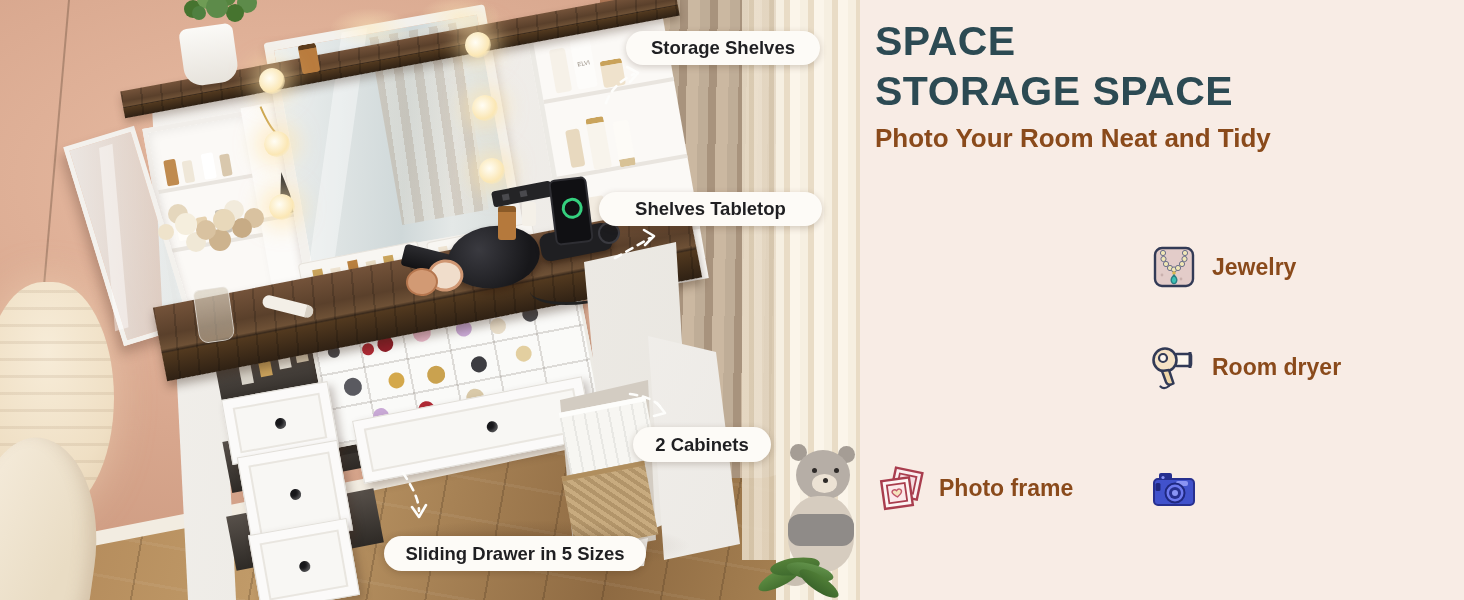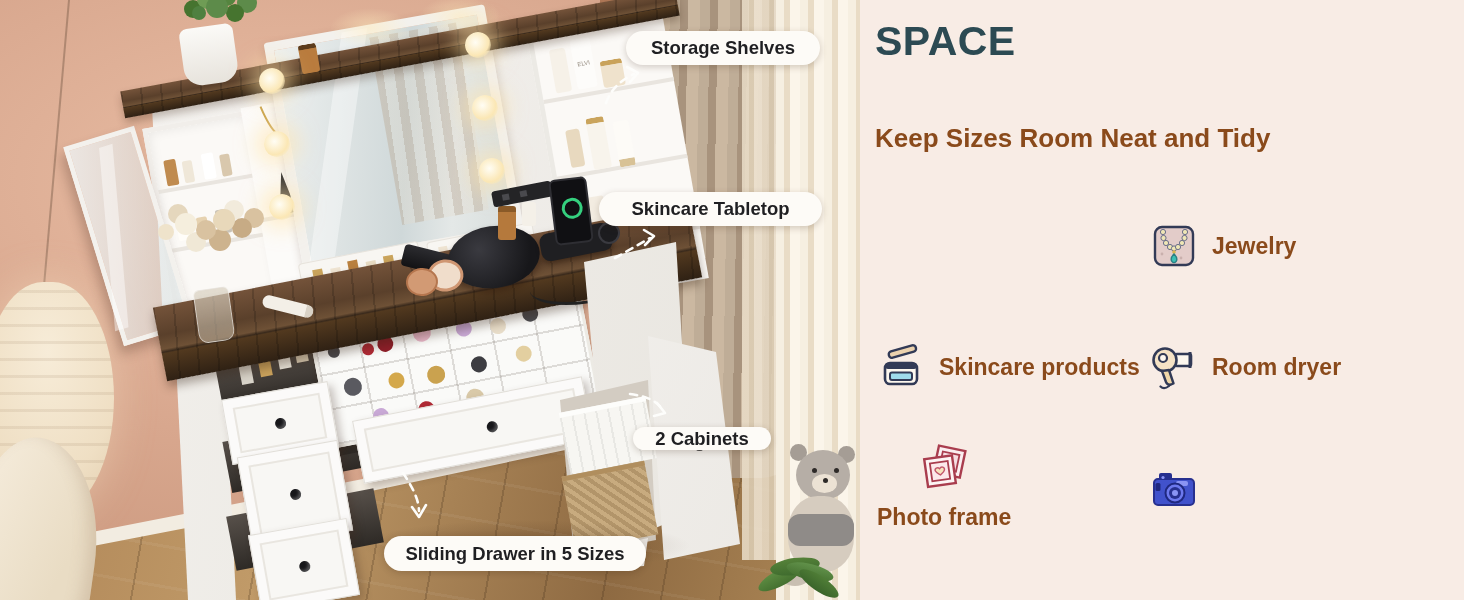--- a/index.html
+++ b/index.html
@@ -235,22 +235,22 @@
       <div class="abs" style="left:8px;top:128px;width:34px;height:28px;border-radius:50%;background:#c9bfb2;"></div>
     </div>
     <div class="abs" style="left:756px;top:540px;width:110px;height:64px;">
       <div class="abs" style="left:0;top:30px;width:48px;height:16px;border-radius:50%;background:linear-gradient(#5d8c42,#44702f);transform:rotate(-28deg);"></div>
       <div class="abs" style="left:14px;top:18px;width:50px;height:17px;border-radius:50%;background:linear-gradient(#558239,#3f6b2e);transform:rotate(-8deg);"></div>
       <div class="abs" style="left:30px;top:24px;width:48px;height:16px;border-radius:50%;background:linear-gradient(#61914a,#44702f);transform:rotate(14deg);"></div>
       <div class="abs" style="left:40px;top:36px;width:46px;height:15px;border-radius:50%;background:linear-gradient(#4f7d36,#3a642a);transform:rotate(34deg);"></div>
     </div>
 
     <div class="abs pill" style="left:626px;top:31px;width:194px;height:34px;">Storage Shelves</div>
-    <div class="abs pill" style="left:599px;top:192px;width:223px;height:34px;">Skincare Tabletop</div>
-    <div class="abs pill" style="left:633px;top:427px;width:138px;height:23px;">2 Cabinets</div>
+    <div class="abs pill" style="left:599px;top:192px;width:223px;height:34px;">Shelves Tabletop</div>
+    <div class="abs pill" style="left:633px;top:427px;width:138px;height:35px;">2 Cabinets</div>
     <div class="abs pill" style="left:384px;top:536px;width:262px;height:35px;">Sliding Drawer in 5 Sizes</div>
 
     <svg class="abs" width="860" height="600" style="left:0;top:0;z-index:31;" fill="none" stroke="#fdfdfb" stroke-width="2.6" stroke-linecap="round" stroke-linejoin="round">
       <g>
         <path d="M606,103 C611,89 621,80 634,74" stroke-dasharray="7 6"></path>
         <path d="M627,67 L638,73 L630,82"></path>
       </g>
       <g>
         <path d="M615,258 C627,251 640,244 650,238" stroke-dasharray="7 6"></path>
         <path d="M644,230 L654,236 L645,245"></path>
@@ -262,24 +262,25 @@
       <g>
         <path d="M403,473 C412,486 419,500 419,511" stroke-dasharray="7 6"></path>
         <path d="M412,507 L419,517 L426,505"></path>
       </g>
     </svg>
   </div>
 
   <div class="abs panel">
     <div class="abs title">
       <div>SPACE</div>
-    </div>
-    <div class="abs subtitle">Keep Sizes Room Neat and Tidy</div>
-
-    <div class="abs feature" style="left:290px;top:220px;">
+      <div>STORAGE SPACE</div>
+    </div>
+    <div class="abs subtitle">Photo Your Room Neat and Tidy</div>
+
+    <div class="abs feature" style="left:290px;top:241px;">
       <span class="ficon">
         <svg viewBox="0 0 48 48" width="48" height="48">
           <rect x="5" y="5" width="38" height="38" rx="7" fill="#e3ccc9" stroke="#323a56" stroke-width="2.4"></rect>
           <circle cx="12" cy="32" r="1.4" fill="#c9b0ad"></circle>
             <circle cx="35" cy="14" r="1.4" fill="#c9b0ad"></circle>
             <circle cx="31" cy="36" r="1.4" fill="#c9b0ad"></circle>
           <g fill="#efe6b5" stroke="#6b6f8a" stroke-width="1">
             <circle cx="13" cy="10" r="2.6"></circle>
               <circle cx="13.5" cy="16" r="2.6"></circle>
               <circle cx="16" cy="21" r="2.6"></circle>
@@ -290,48 +291,35 @@
               <circle cx="34.5" cy="16" r="2.6"></circle>
               <circle cx="35" cy="10" r="2.6"></circle>
           </g>
           <circle cx="24" cy="30" r="1.8" fill="#d9b64e"></circle>
           <path d="M24,32 C21,35 20.5,37.5 22,39.5 C23.2,41 24.8,41 26,39.5 C27.5,37.5 27,35 24,32 Z" fill="#3bc0b4" stroke="#2a7f84" stroke-width="1.4"></path>
         </svg>
       </span>
       <span class="flabel">Jewelry</span>
     </div>
 
-    <div class="abs feature" style="left:17px;top:341px;">
-      <span class="ficon">
-        <svg viewBox="0 0 48 48" width="48" height="48">
-          <g transform="rotate(-16 16 12)">
-            <rect x="12" y="8" width="28" height="6.5" rx="3" fill="#ecd2ae" stroke="#323a56" stroke-width="2.4"></rect>
-          </g>
-          <rect x="8" y="20" width="32" height="21" rx="5" fill="#fdf7ee" stroke="#323a56" stroke-width="2.6"></rect>
-          <rect x="8" y="20" width="32" height="6" rx="3" fill="#323a56"></rect>
-          <rect x="13" y="29.5" width="22" height="7.5" rx="2" fill="#9fdbeb" stroke="#323a56" stroke-width="2"></rect>
-        </svg>
-      </span>
-      <span class="flabel">Skincare products</span>
-    </div>
     <div class="abs feature" style="left:290px;top:341px;">
       <span class="ficon">
         <svg viewBox="0 0 48 48" width="48" height="48">
           <rect x="25" y="11" width="16" height="12" rx="2" fill="#fdf7ee" stroke="#323a56" stroke-width="2.6"></rect>
           <line x1="40" y1="9" x2="40" y2="25" stroke="#323a56" stroke-width="3"></line>
           <circle cx="15" cy="17" r="11.5" fill="#f5e2c5" stroke="#323a56" stroke-width="2.6"></circle>
           <circle cx="13" cy="15" r="4" fill="#fdf7ee" stroke="#323a56" stroke-width="2.2"></circle>
           <path d="M12,28 L16,39 q1.5,3.5 5,2.5 l2.5,-1 L19,27 Z" fill="#f0d7a8" stroke="#323a56" stroke-width="2.4" stroke-linejoin="round"></path>
           <path d="M19,43 q-5,4 -8.5,0.5" fill="none" stroke="#323a56" stroke-width="2.2" stroke-linecap="round"></path>
         </svg>
       </span>
       <span class="flabel">Room dryer</span>
     </div>
 
-    <div class="abs feature" style="left:17px;top:442px;flex-direction:column;">
+    <div class="abs feature" style="left:17px;top:462px;">
       <span class="ficon">
         <svg viewBox="0 0 48 48" width="48" height="48">
           <g transform="rotate(12 29 19)">
             <rect x="16" y="6" width="27" height="27" fill="#fbeef0" stroke="#a93d4e" stroke-width="2.4"></rect>
             <rect x="21" y="11" width="17" height="17" fill="#f6dde2" stroke="#a93d4e" stroke-width="1.8"></rect>
           </g>
           <g transform="rotate(-8 21 29)">
             <rect x="6" y="15" width="28" height="28" fill="#fdf4f4" stroke="#a93d4e" stroke-width="2.4"></rect>
             <rect x="11" y="20" width="18" height="18" fill="#fce8ea" stroke="#a93d4e" stroke-width="1.8"></rect>
             <path d="M20,26.5 c-1.8,-2.4 -5.4,-1 -4.6,1.8 c0.6,2 3.2,3.4 4.6,4.5 c1.4,-1.1 4,-2.5 4.6,-4.5 c0.8,-2.8 -2.8,-4.2 -4.6,-1.8 Z" fill="#f5e3bd" stroke="#c2566b" stroke-width="1.4"></path>

